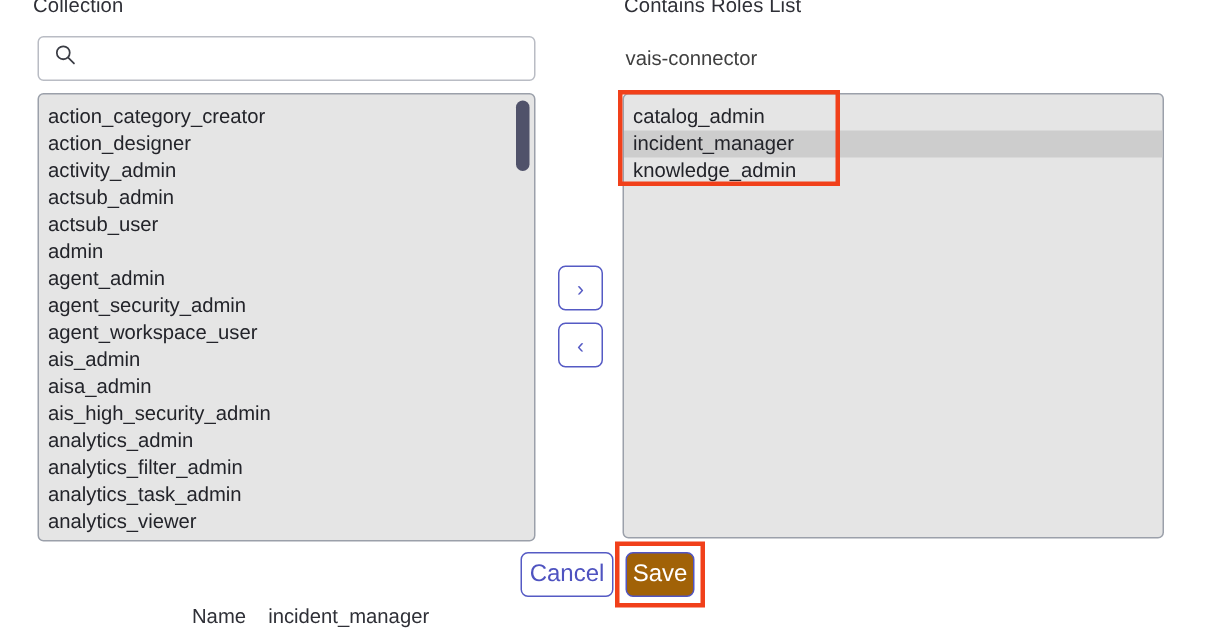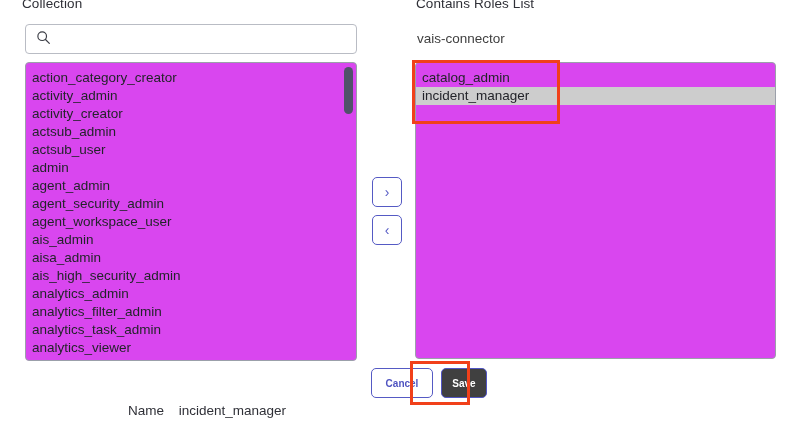--- a/index.html
+++ b/index.html
@@ -55,21 +55,21 @@
     font-size: 13.5px;
     color: #2f3037;
     width: 100%;
     padding-left: 8px;
   }
   #search-input::placeholder { color: #9aa0a8; }
 
   
   .listbox {
     position: absolute;
-    background: #d946ef;
+    background: #e5e5e5;
     border: 1px solid #9ba0aa;
     border-radius: 4px;
     overflow: hidden;
   }
   #listbox-collection { left: 25px; top: 62px; width: 332px; height: 299px; }
   #listbox-roles      { left: 415px; top: 62px; width: 361px; height: 297px; }
 
   .list-inner {
     position: relative;
     height: 100%;
@@ -118,36 +118,35 @@
     font-family: "Liberation Sans", sans-serif;
   }
   #btn-move-right { left: 372px; top: 177px; }
   #btn-move-left  { left: 372px; top: 215px; }
 
   
   .btn {
     position: absolute;
     height: 30px;
     border-radius: 5px;
-    font-size: 10px;
-    font-weight: bold;
+    font-size: 16px;
+    font-weight: normal;
     font-family: "Liberation Sans", sans-serif;
     display: flex; align-items: center; justify-content: center;
     cursor: pointer;
-    margin-left: 24px;
   }
   #btn-cancel {
     left: 347px; top: 368px; width: 62px;
     background: #fff;
     border: 1px solid #555ac4;
     color: #4f53c0;
   }
   #btn-save {
     left: 417px; top: 368px; width: 46px;
-    background: #404040;
+    background: #a16207;
     border: 1px solid #5155c3;
     color: #ffffff;
   }
 
   
   #name-row {
     position: absolute;
     left: 128px; top: 403px;
     font-size: 13.5px;
     color: #2f3037;
@@ -182,22 +181,22 @@
         <circle cx="6.6" cy="6.6" r="4.6" fill="none" stroke="#3b3d45" stroke-width="1.25"></circle>
         <line x1="10.1" y1="10.1" x2="14.2" y2="14.2" stroke="#3b3d45" stroke-width="1.25" stroke-linecap="round"></line>
       </svg>
     </span>
     <input id="search-input" type="text" placeholder="" style="">
   </div>
 
   <div class="listbox" id="listbox-collection">
     <div class="list-inner" id="collection-items">
         <div class="list-item">action_category_creator</div>
+        <div class="list-item">action_designer</div>
         <div class="list-item">activity_admin</div>
-        <div class="list-item">activity_creator</div>
         <div class="list-item">actsub_admin</div>
         <div class="list-item">actsub_user</div>
         <div class="list-item">admin</div>
         <div class="list-item">agent_admin</div>
         <div class="list-item">agent_security_admin</div>
         <div class="list-item">agent_workspace_user</div>
         <div class="list-item">ais_admin</div>
         <div class="list-item">aisa_admin</div>
         <div class="list-item">ais_high_security_admin</div>
         <div class="list-item">analytics_admin</div>
@@ -210,20 +209,21 @@
     </div>
   </div>
 
   <button class="xfer-btn" id="btn-move-right">›</button>
   <button class="xfer-btn" id="btn-move-left">‹</button>
 
   <div class="listbox" id="listbox-roles">
     <div class="list-inner" id="roles-items">
         <div class="list-item">catalog_admin</div>
         <div class="list-item selected">incident_manager</div>
+        <div class="list-item">knowledge_admin</div>
       </div>
   </div>
 
   <button class="btn" id="btn-cancel">Cancel</button>
   <button class="btn" id="btn-save">Save</button>
 
   <div id="name-row">
     <span class="name-label">Name</span>
     <span class="name-value">incident_manager</span>
   </div>

